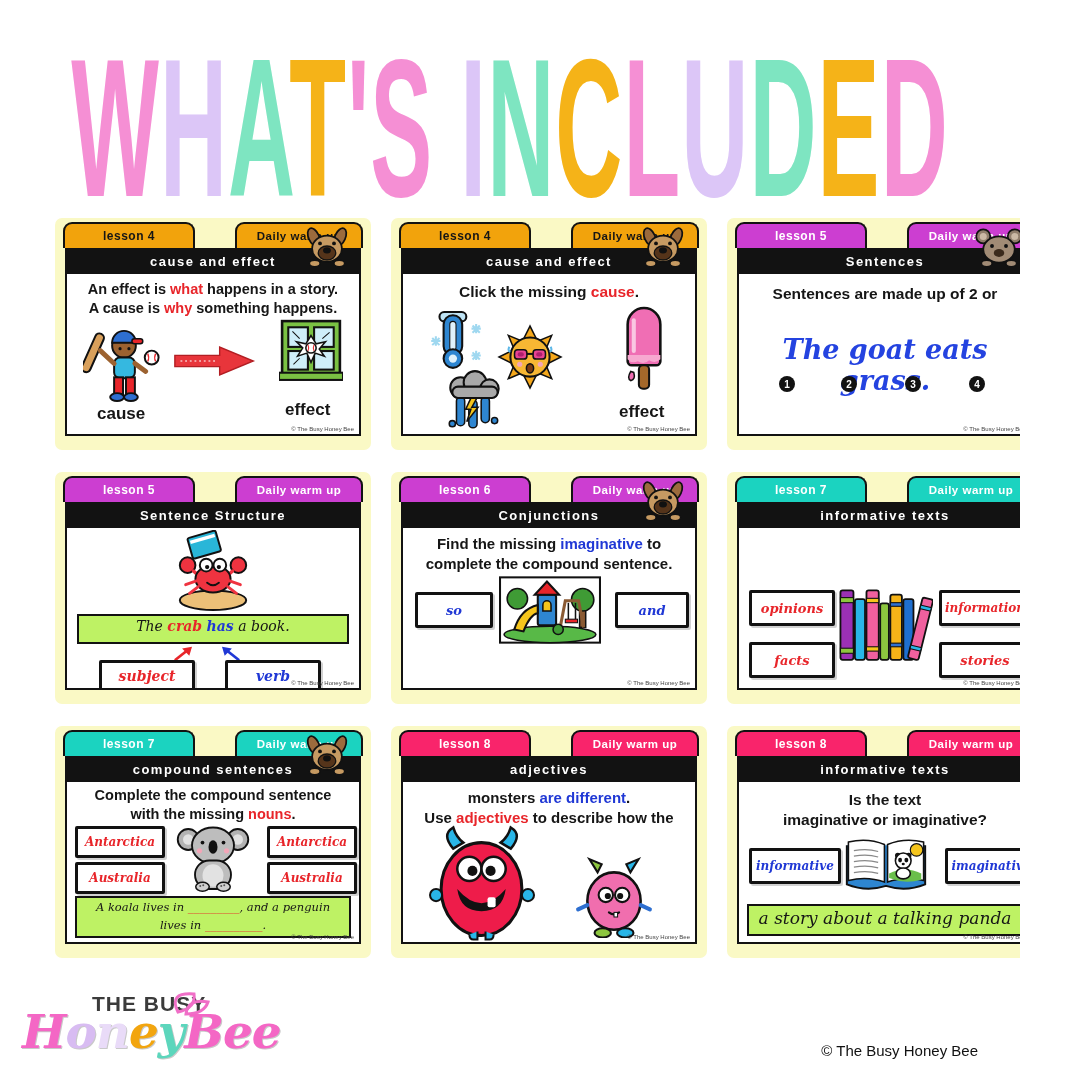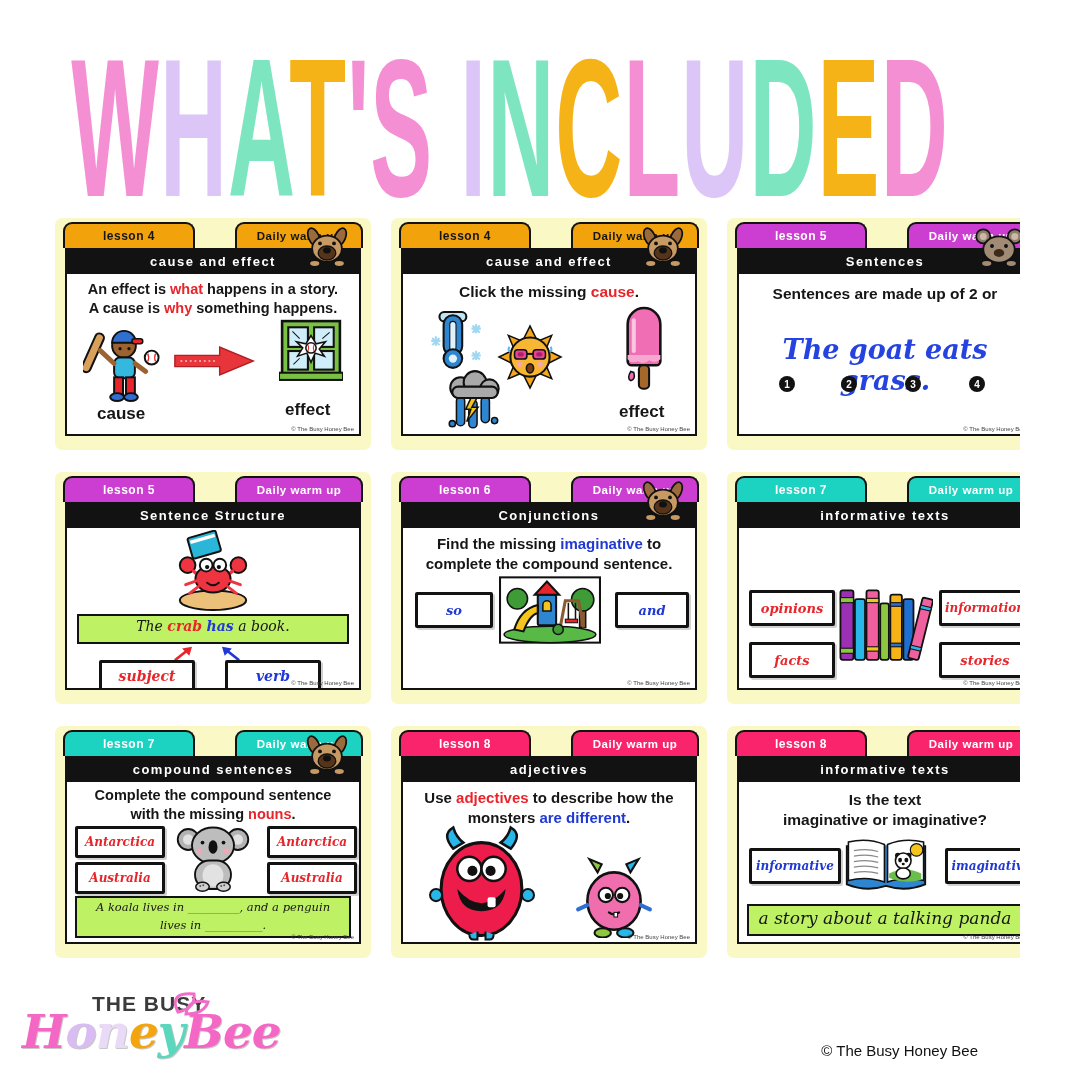--- a/index.html
+++ b/index.html
@@ -437,22 +437,22 @@
     <div class="card">
       <div class="tabs">
         <div class="tab tab-lesson" style="background: rgb(249, 36, 107); color: rgb(255, 255, 255);">lesson 8</div>
         <div class="tab tab-warmup" style="background: rgb(249, 36, 107); color: rgb(255, 255, 255);">Daily warm up</div>
       </div>
       <div class="bar">
         <span>adjectives</span>
       </div>
       <div class="content">
         <div class="prompt" style="top:6px;font-size:15px">
+          <div><span>monsters </span><span class="blue">are different</span><span>.</span></div>
           <div><span>Use </span><span class="red">adjectives</span><span> to describe how the</span></div>
-          <div><span>monsters </span><span class="blue">are different</span><span>.</span></div>
         </div>
         <svg class="ill" style="left:26px;top:42px;width:106px;height:118px" viewBox="0 0 105 112">
           <path d="M24 22 q-12 -14 0 -21 q3 10 10 15 z" fill="#29b6e8" stroke="#111" stroke-width="2.5"></path>
           <path d="M81 22 q12 -14 0 -21 q-3 10 -10 15 z" fill="#29b6e8" stroke="#111" stroke-width="2.5"></path>
           <ellipse cx="52" cy="62" rx="40" ry="46" fill="#ee1c4a" stroke="#111" stroke-width="3"></ellipse>
           <circle cx="40" cy="42" r="12" fill="#fff" stroke="#111" stroke-width="2.5"></circle>
           <circle cx="64" cy="42" r="12" fill="#fff" stroke="#111" stroke-width="2.5"></circle>
           <circle cx="43" cy="44" r="5" fill="#111"></circle>
             <circle cx="61" cy="44" r="5" fill="#111"></circle>
           <path d="M28 62 q24 28 48 0 q-3 22 -24 22 q-21 0 -24 -22 z" fill="#111"></path>

